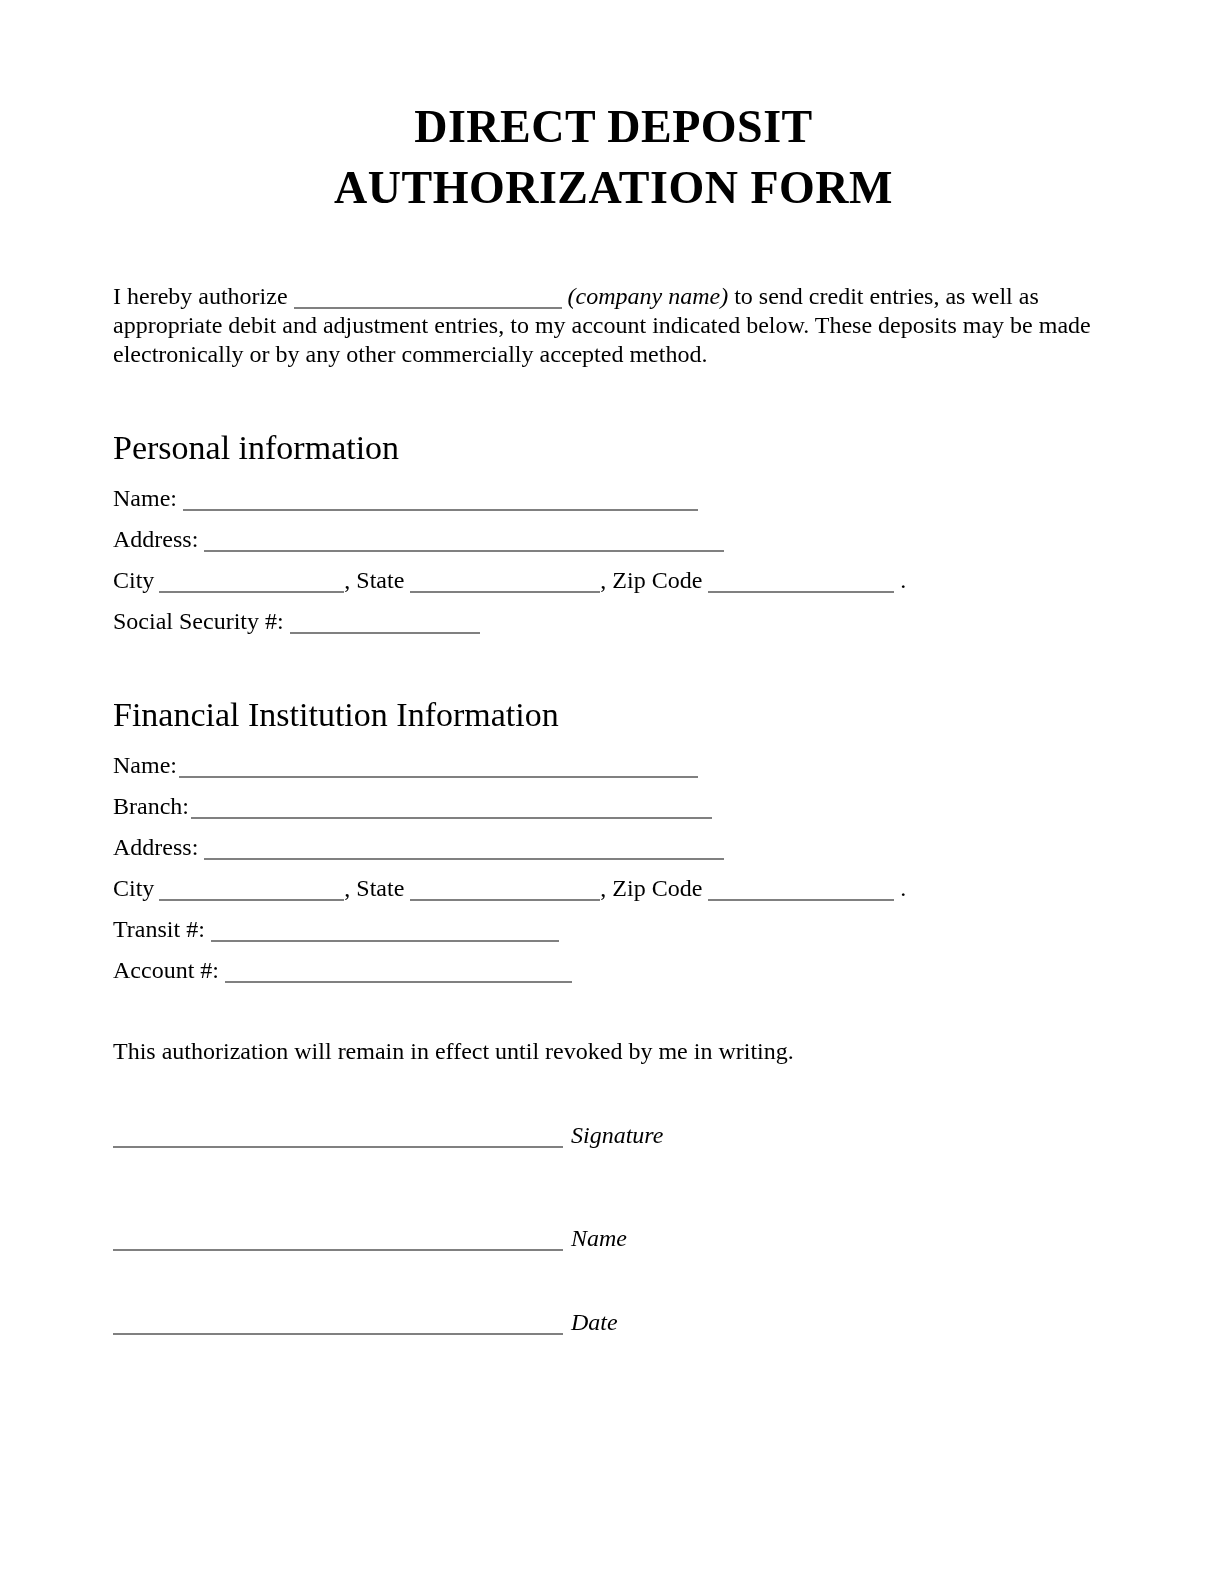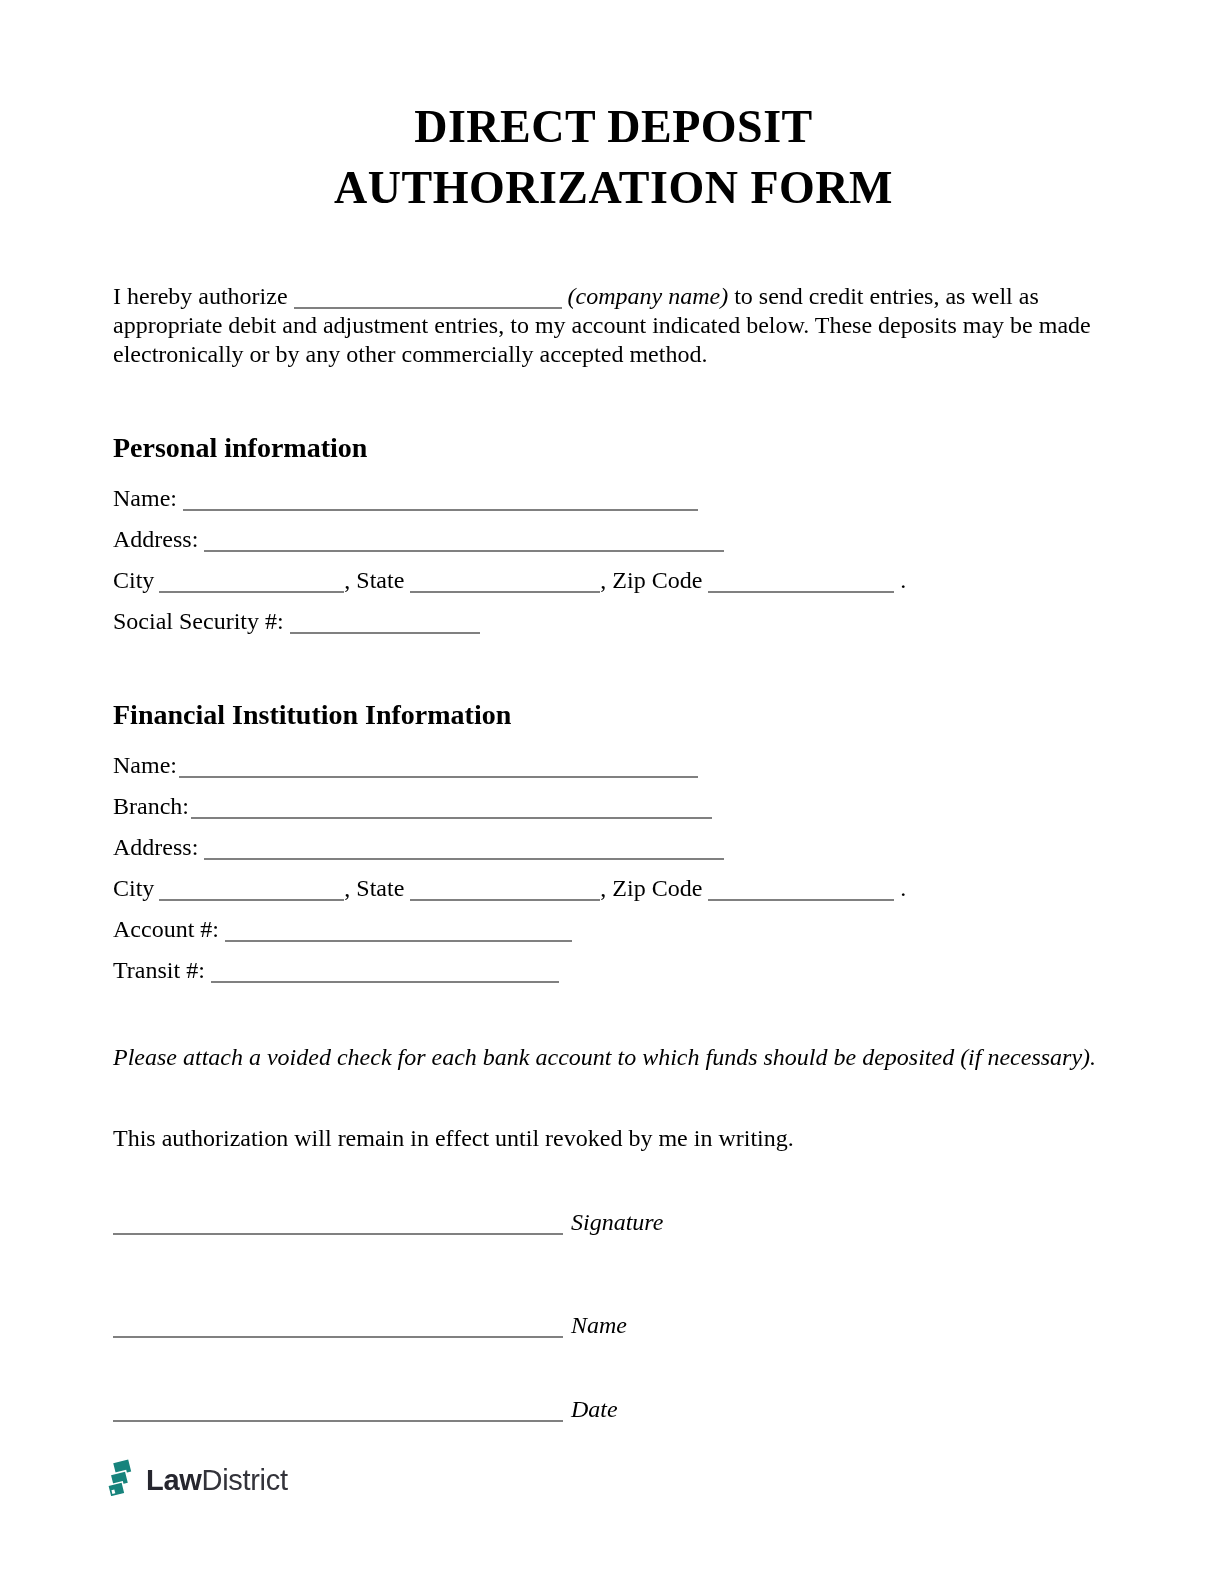--- a/index.html
+++ b/index.html
@@ -25,22 +25,22 @@
     letter-spacing: 0.5px;
   }
 
   
   .intro { margin: 64px 0 0 0; line-height: 29px; }
   .it { font-style: italic; }
 
   
   .section-heading {
     margin: 62px 0 0 0;
-    font-size: 28px;
-    font-weight: bold;
+    font-size: 34px;
+    font-weight: normal;
     line-height: 34px;
   }
   .section-heading.fi { }
 
   
   .row { margin: 12px 0 0 0; line-height: 29px; white-space: nowrap; }
   .row.first { margin-top: 19px; }
 
   
   .blank {
@@ -125,44 +125,29 @@
 
     <div class="row"><span>Branch:</span><span class="blank w-branch ml2"></span></div>
 
     <div class="row"><span>Address:</span><span class="blank w-address ml6"></span></div>
 
     <div class="row"><span>City</span><span class="blank w-city ml5"></span><span>,</span>
       <span>State</span><span class="blank w-state ml6"></span><span>,</span>
       <span>Zip Code</span><span class="blank w-zip ml6"></span>
       <span>.</span></div>
 
+    <div class="row"><span>Transit #:</span><span class="blank w-transit ml6"></span></div>
+
     <div class="row"><span>Account #:</span><span class="blank w-account ml6"></span></div>
 
-    <div class="row"><span>Transit #:</span><span class="blank w-transit ml6"></span></div>
 
-
-    <p class="note-italic">Please attach a voided check for each bank account to which funds should be deposited (if necessary).</p>
 
     <p class="note-plain">This authorization will remain in effect until revoked by me in writing.</p>
 
     <div class="sig-row"><span class="blank w-sig"></span><span class="sig-label">Signature</span></div>
 
     <div class="sig-row first"><span class="blank w-sig"></span><span class="sig-label">Name</span></div>
 
     <div class="sig-row"><span class="blank w-sig"></span><span class="sig-label">Date</span></div>
 
   </div>
 
-  <div class="logo">
-    <span class="logo-icon">
-      <svg width="36" height="38" viewBox="0 0 36 38" aria-hidden="true">
-        <g transform="rotate(-14 18 19)">
-          <rect x="13" y="3" width="17" height="14" fill="#17837c" stroke="#ffffff" stroke-width="1.6"></rect>
-          <rect x="8" y="14" width="16" height="13" fill="#17837c" stroke="#ffffff" stroke-width="1.6"></rect>
-          <rect x="3" y="24" width="15" height="12" fill="#17837c" stroke="#ffffff" stroke-width="1.6"></rect>
-          <rect x="5.5" y="29.5" width="3" height="4" fill="#ffffff"></rect>
-        </g>
-      </svg>
-    </span>
-    <span class="brand-bold">Law</span>
-      <span class="brand-regular">District</span>
-  </div>
 </div>
 
 </body></html>

